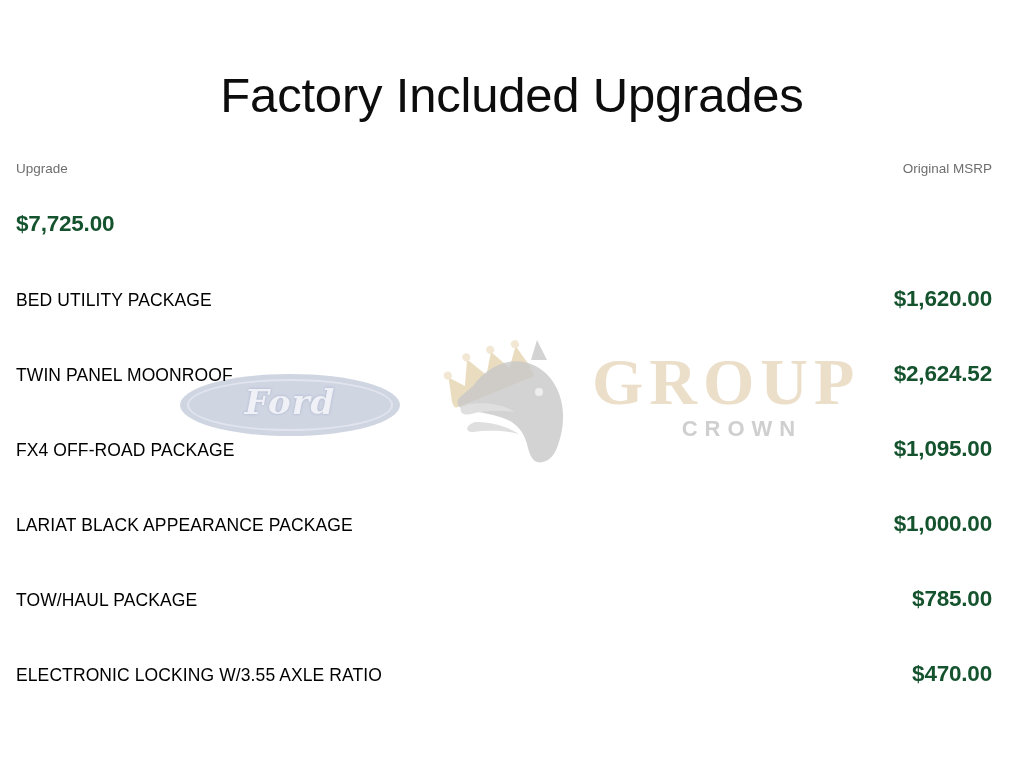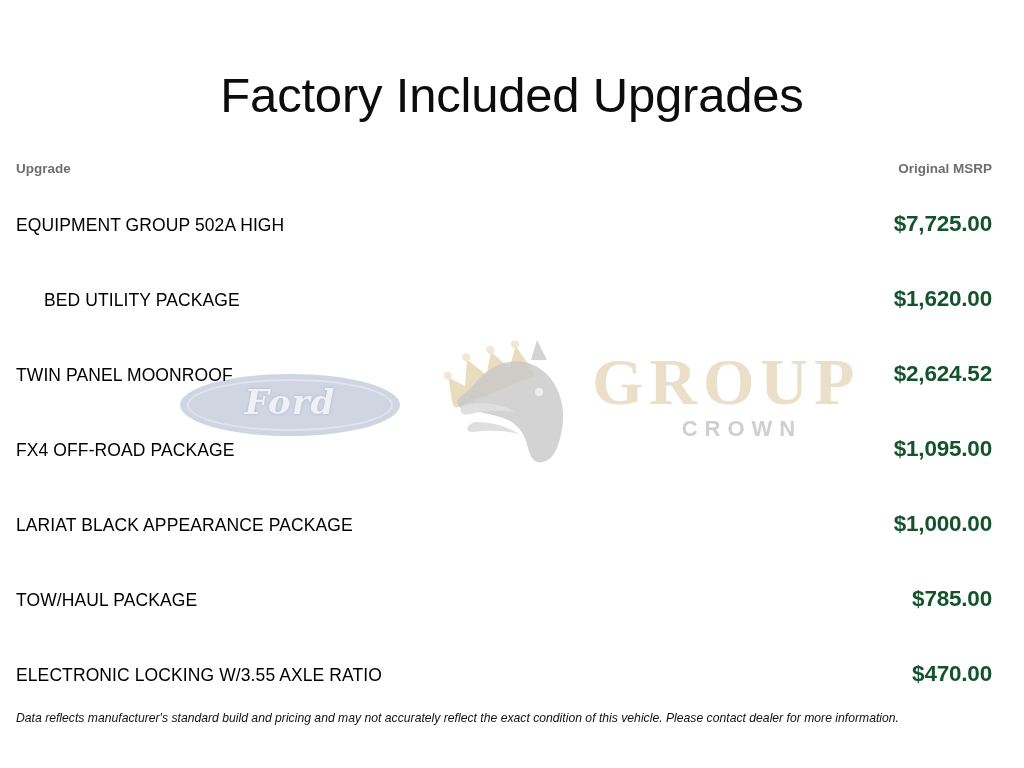--- a/index.html
+++ b/index.html
@@ -133,21 +133,21 @@
   .table-head {
     position: absolute;
     left: 16px;
     right: 32px;
     top: 161px;
     display: flex;
     justify-content: space-between;
     align-items: baseline;
     font-size: 13.5px;
     color: #6e6e6e;
-    font-weight: 700;
+    font-weight: 400;
     gap: 32px;
   }
   .table-head .col-price { text-align: center; }
 
   #rows {
     position: absolute;
     left: 0;
     top: 0;
     width: 1024px;
   }
@@ -234,24 +234,23 @@
 
     <h1 id="page-title">Factory Included Upgrades</h1>
 
     <div class="table-head">
       <div class="col-label">Upgrade</div>
       <div class="col-price">Original MSRP</div>
     </div>
 
     <div id="rows">
         <div class="row" style="top: 211px;">
-          <div class="label">EQUIPMENT GROUP 502A HIGH</div>
           <div class="price">$7,725.00</div>
         </div>
-        <div class="row" style="top: 286px; margin-left: 28px;">
+        <div class="row" style="top: 286px;">
           <div class="label">BED UTILITY PACKAGE</div>
           <div class="price">$1,620.00</div>
         </div>
         <div class="row" style="top: 361px;">
           <div class="label">TWIN PANEL MOONROOF</div>
           <div class="price">$2,624.52</div>
         </div>
         <div class="row" style="top: 436px;">
           <div class="label">FX4 OFF-ROAD PACKAGE</div>
           <div class="price">$1,095.00</div>
@@ -263,15 +262,14 @@
         <div class="row" style="top: 586px;">
           <div class="label">TOW/HAUL PACKAGE</div>
           <div class="price">$785.00</div>
         </div>
         <div class="row" style="top: 661px;">
           <div class="label">ELECTRONIC LOCKING W/3.55 AXLE RATIO</div>
           <div class="price">$470.00</div>
         </div>
       </div>
 
-    <div id="disclaimer">Data reflects manufacturer's standard build and pricing and may not accurately reflect the exact condition of this vehicle. Please contact dealer for more information.</div>
   </div>
 </div>
 
 </body></html>

